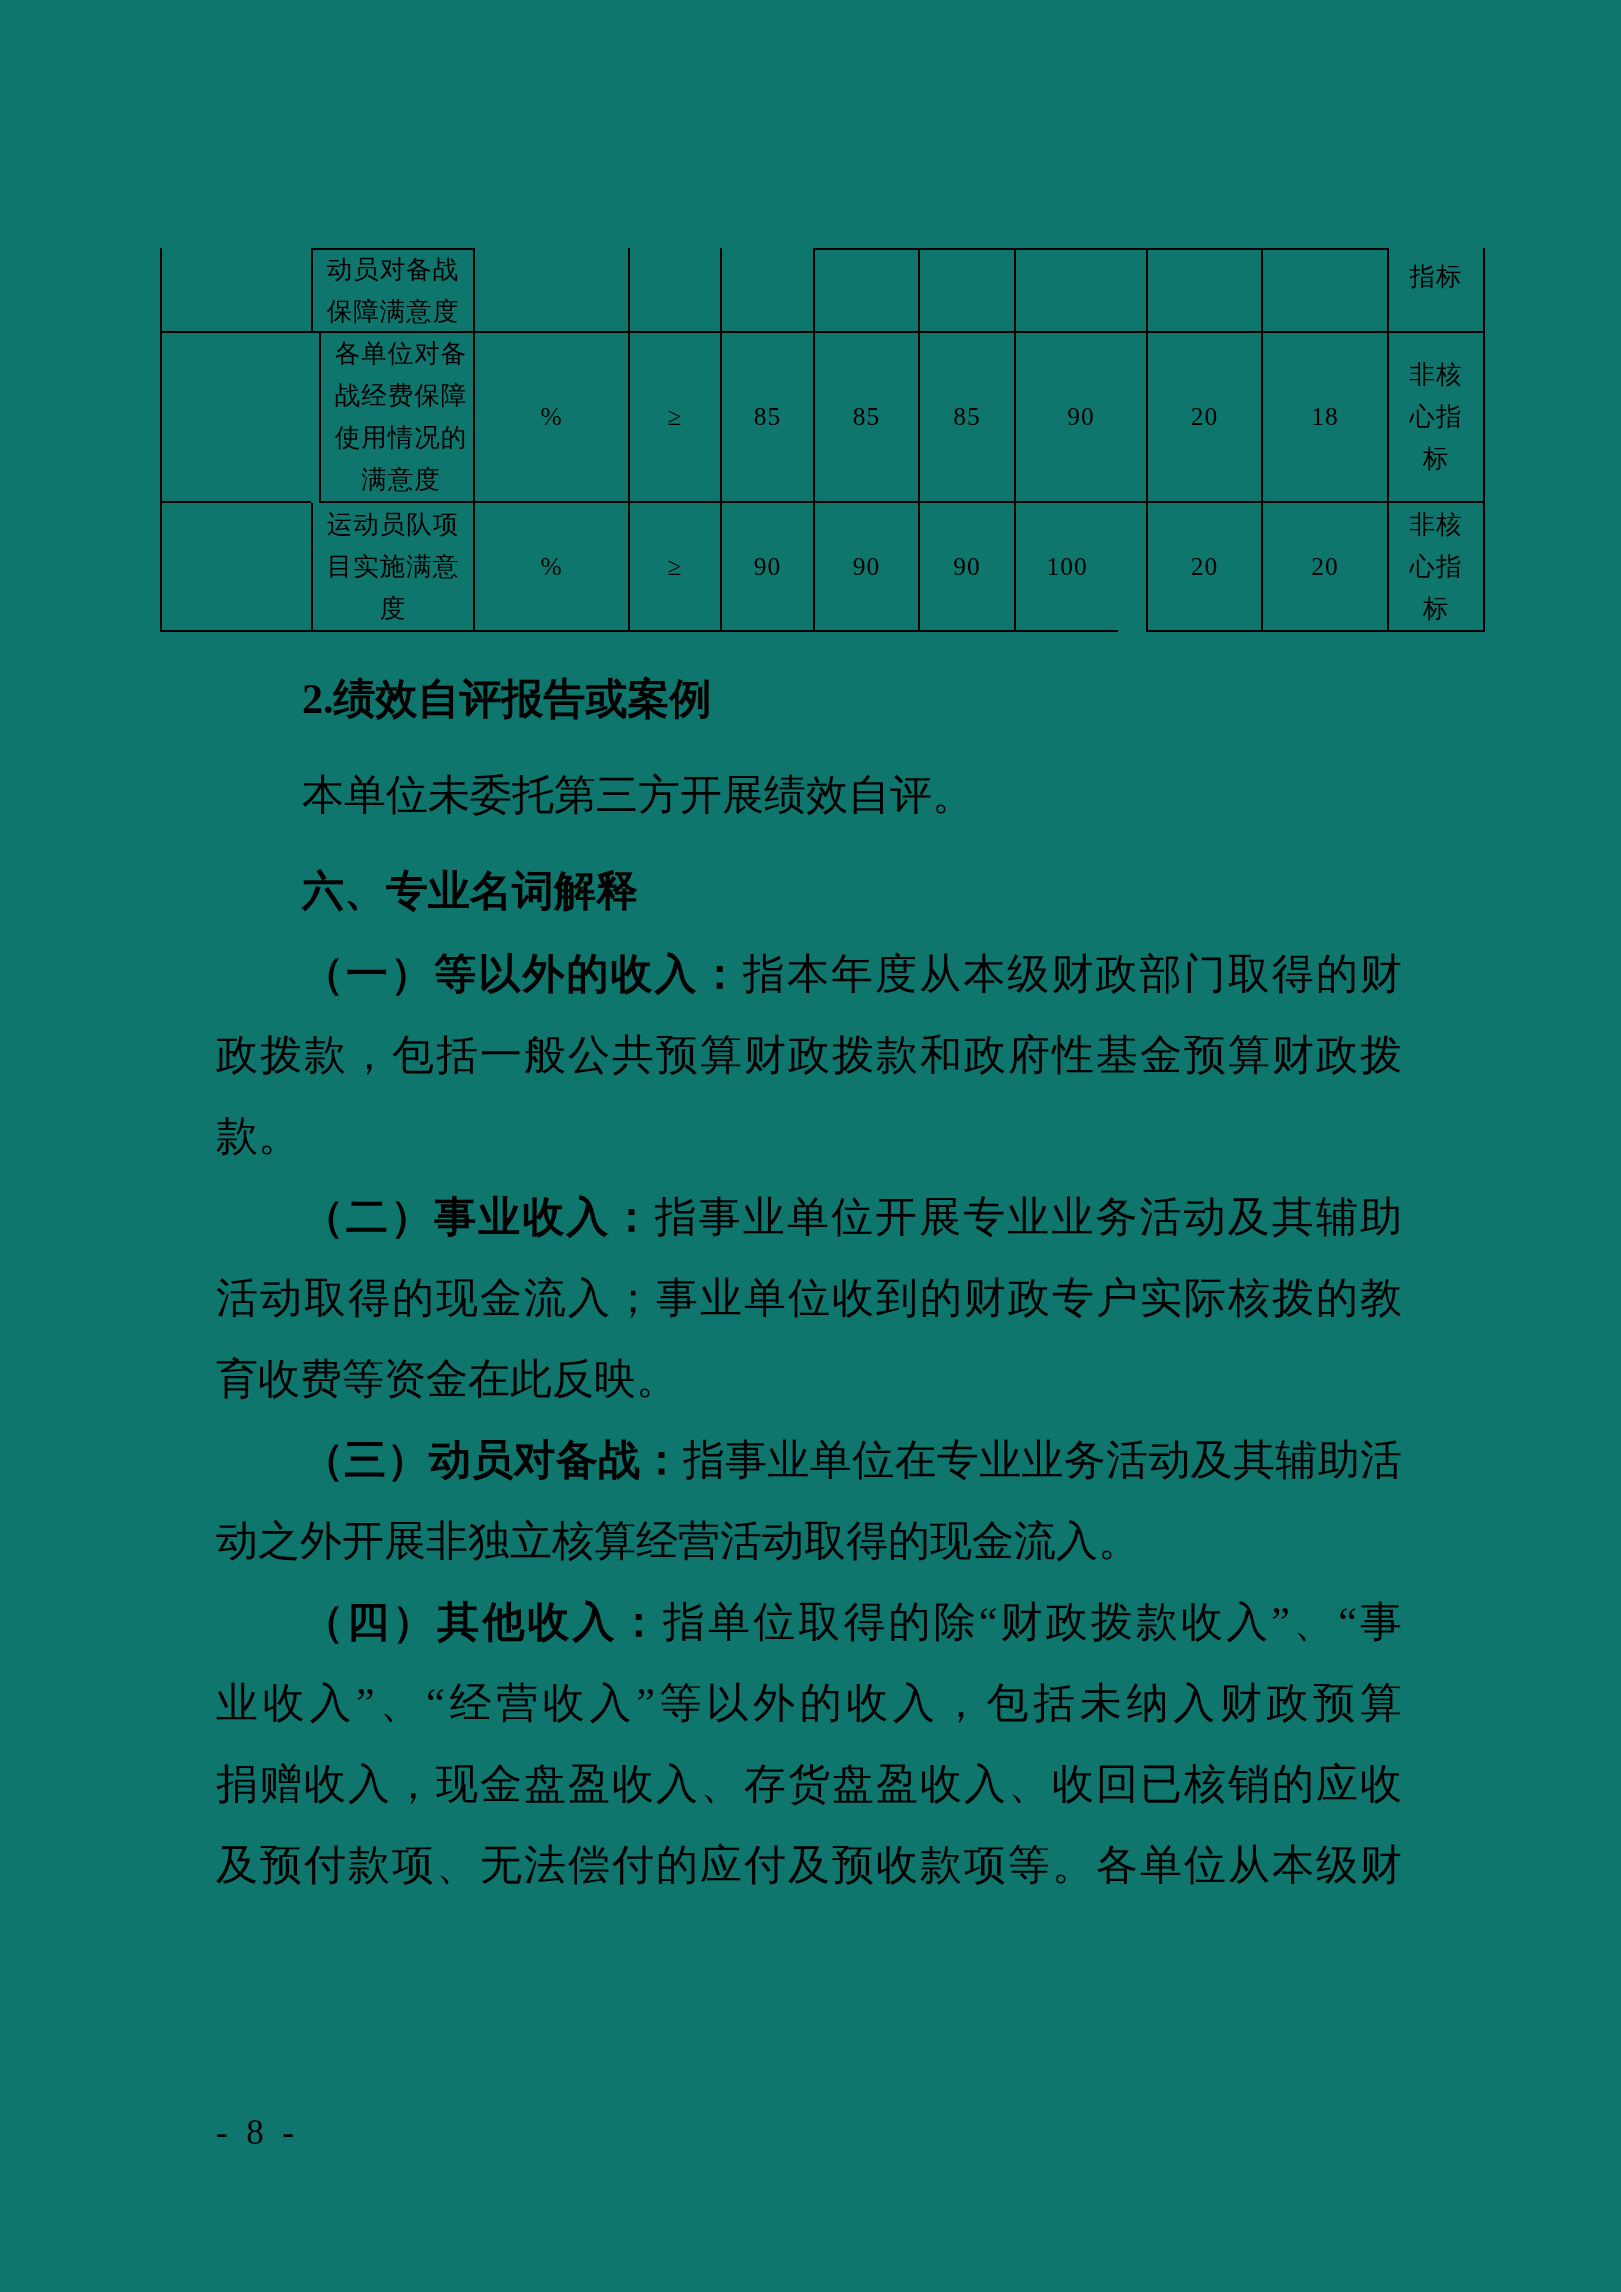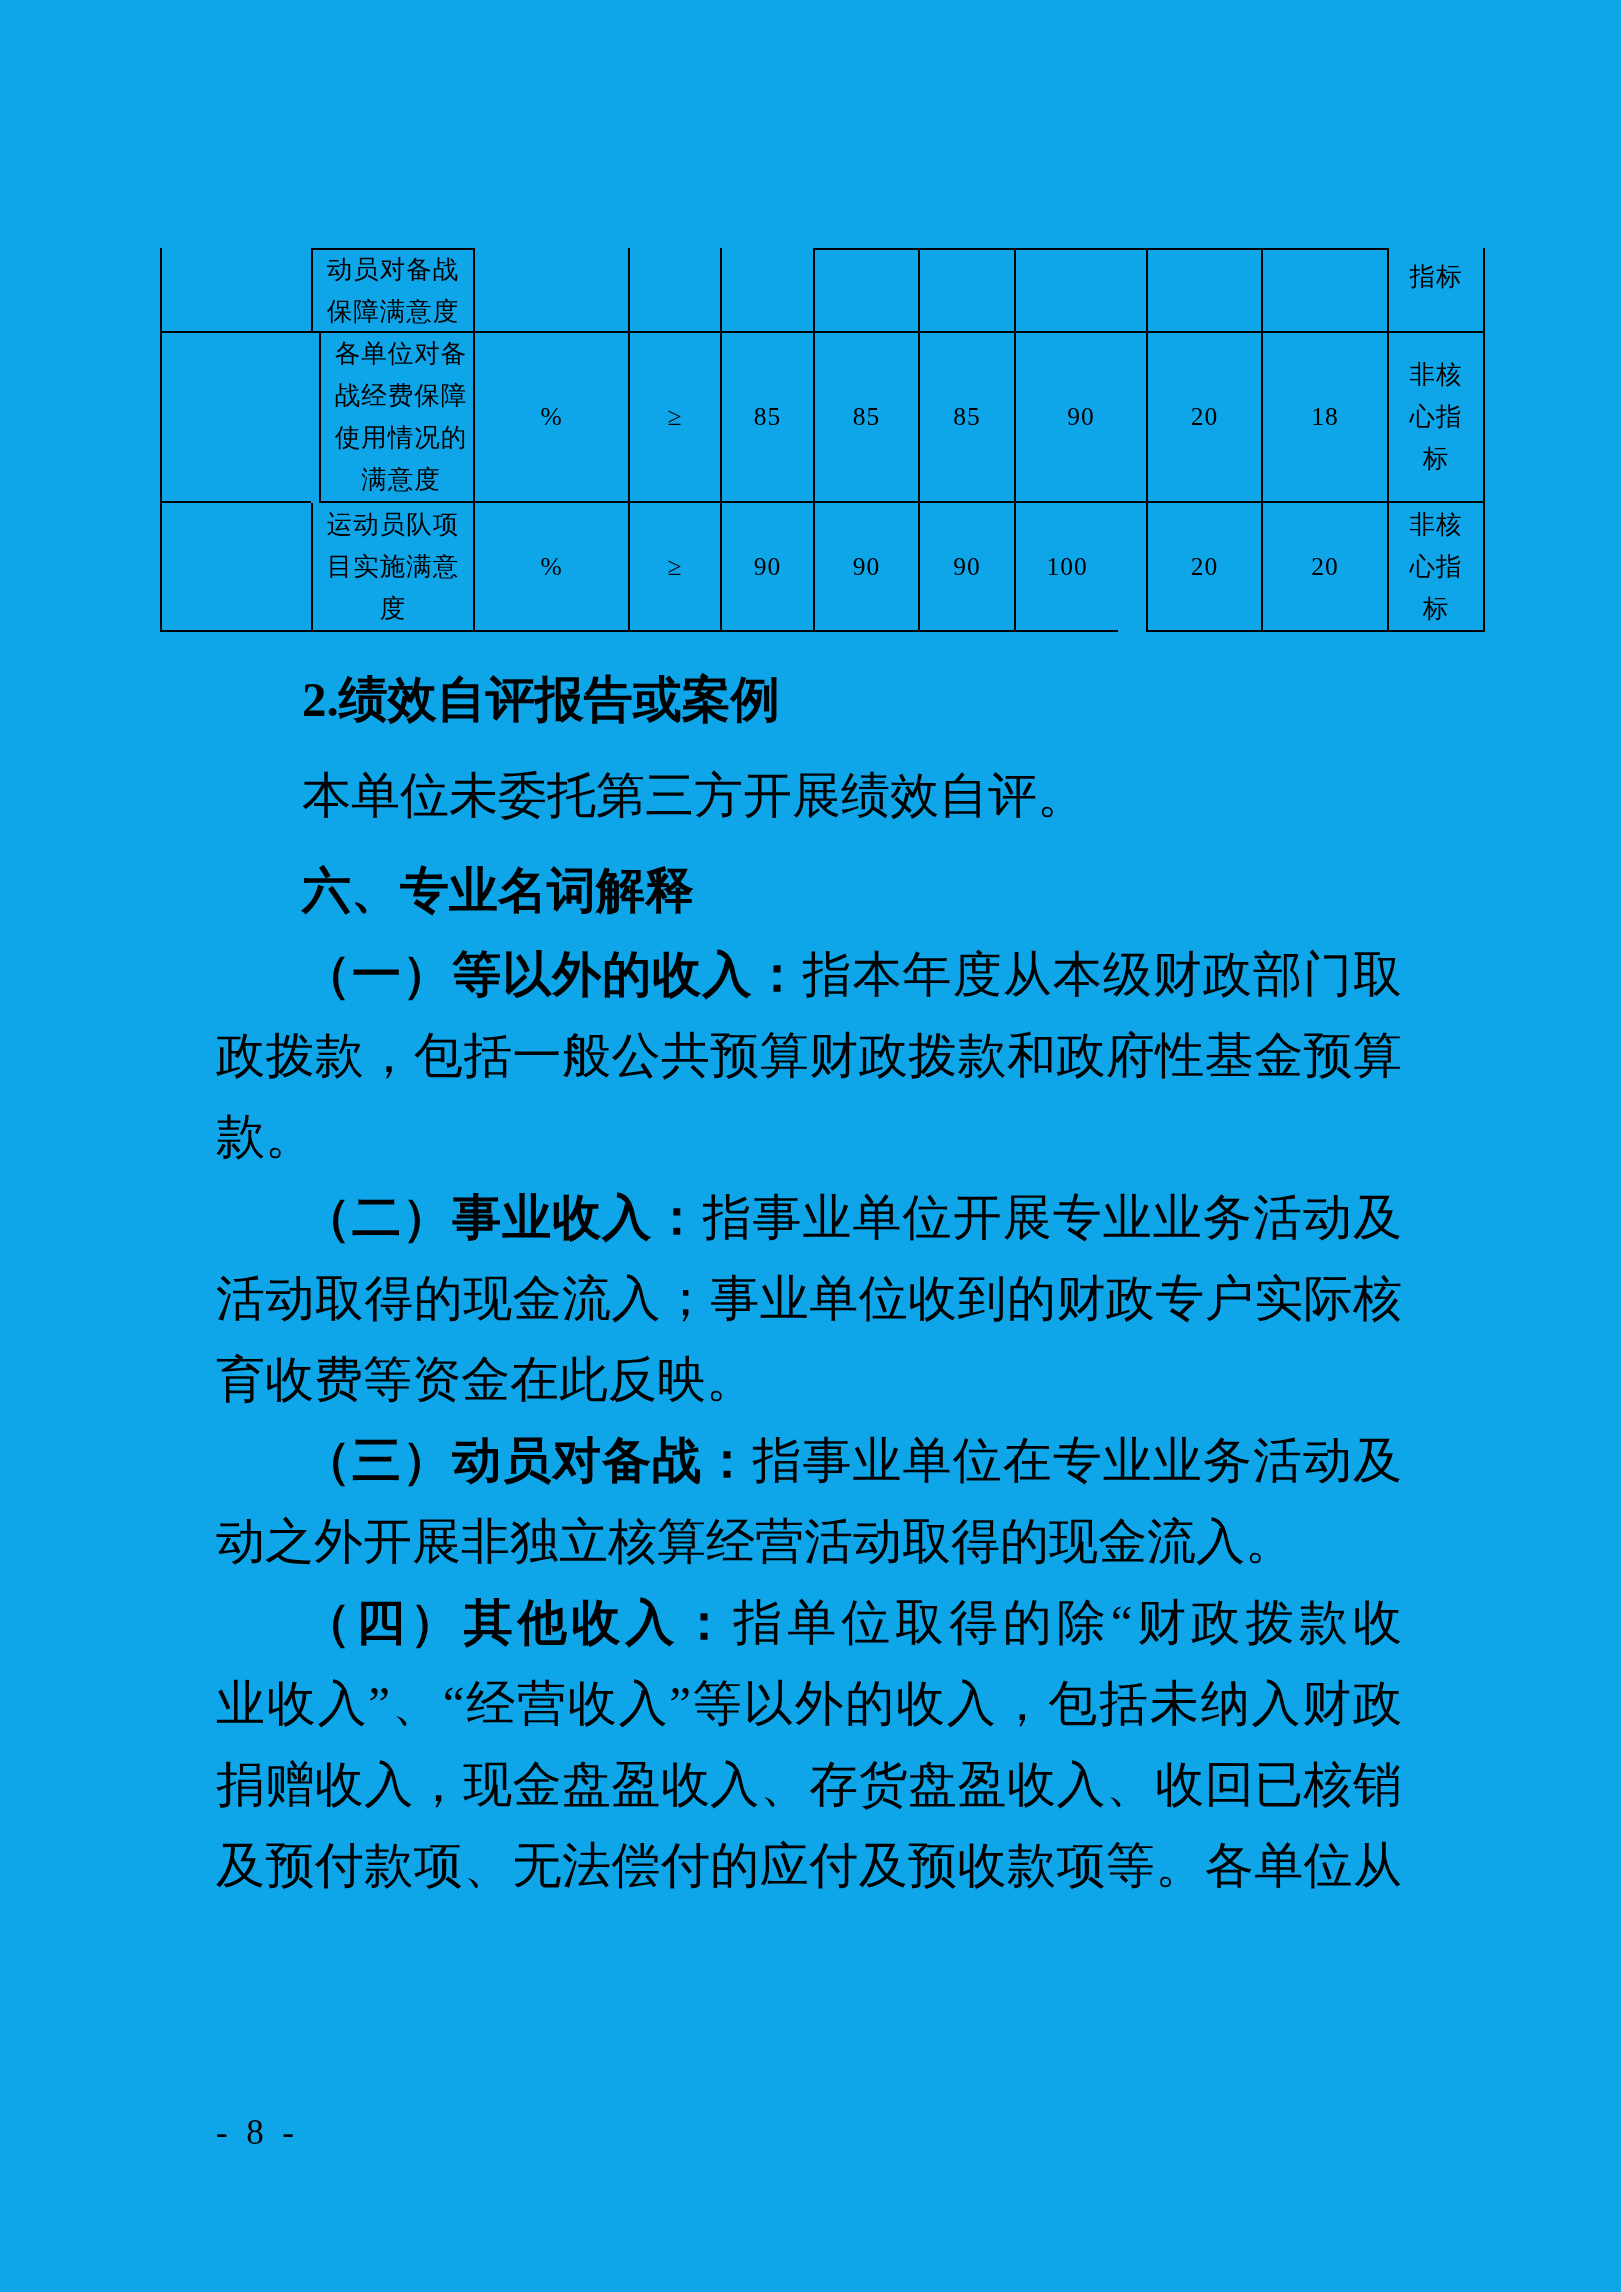--- a/index.html
+++ b/index.html
@@ -4,21 +4,21 @@
 <style>
   html, body {
     margin: 0;
     padding: 0;
     background: #ffffff;
   }
   .page {
     position: relative;
     width: 1621px;
     height: 2293px;
-    background: #0ea5e9;
+    background: #0f766e;
     font-family: "Liberation Serif", serif;
     color: #000000;
     overflow: hidden;
   }
 
   
   .tbl {
     position: absolute;
     left: 160px;
     top: 248px;
@@ -46,21 +46,21 @@
   
   .content {
     position: absolute;
     left: 216px;
     top: 659px;
     width: 1186px;
   }
   .ln {
     height: 81px;
     line-height: 81px;
-    font-size: 49px;
+    font-size: 42px;
     overflow: hidden;
   }
   .just { text-align: justify; text-align-last: justify; }
   .ind  { text-indent: 86px; }
   .mb15 { margin-bottom: 14.7px; }
   .mb3  { margin-bottom: 2.9px; }
   .hd   { font-weight: bold; }
   .serif-bold { font-family: "Liberation Serif", serif; font-weight: bold; }
   .sans-bold  { font-family: Liberation Sans, sans-serif; font-weight: bold; }
   .term { font-weight: bold; }

